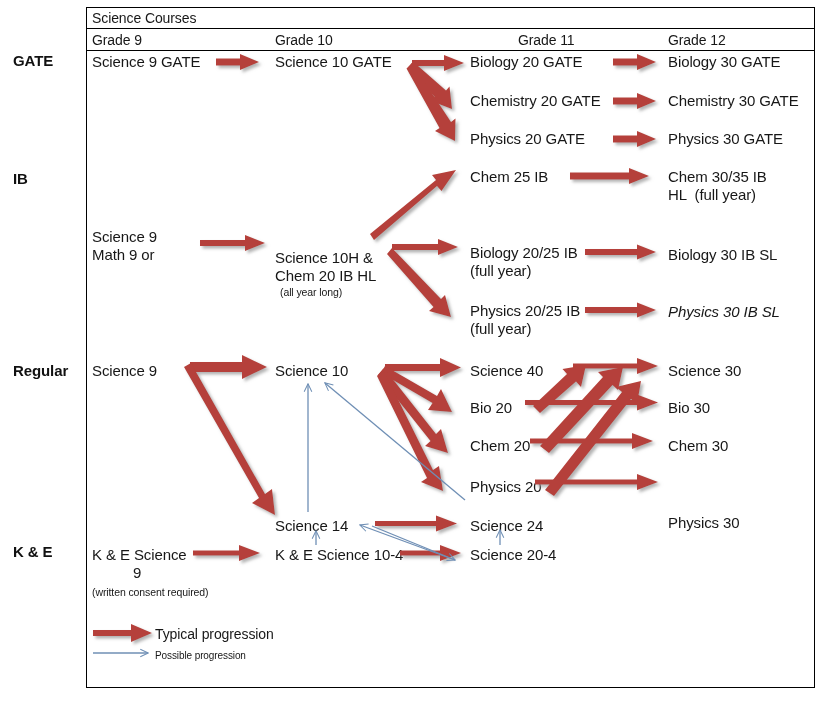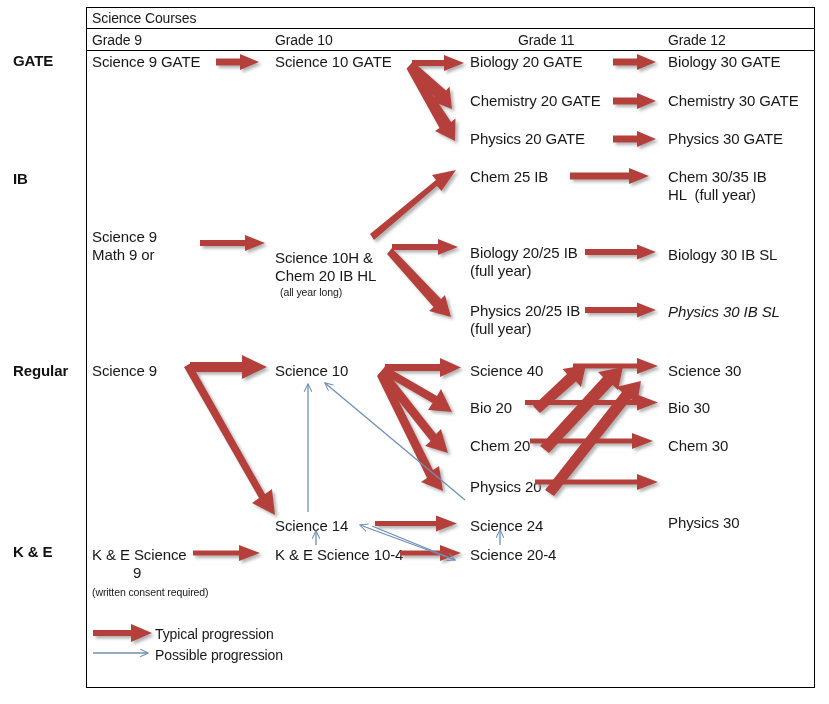--- a/index.html
+++ b/index.html
@@ -111,21 +111,21 @@
   <div class="t" style="left:275px;top:517px;">Science 14</div>
   <div class="t" style="left:470px;top:517px;">Science 24</div>
 
   <div class="t" style="left:92px;top:546px;">K &amp; E Science</div>
   <div class="t" style="left:133px;top:564px;">9</div>
   <div class="t small" style="left:92px;top:586px;">(written consent required)</div>
   <div class="t" style="left:275px;top:546px;">K &amp; E Science 10-4</div>
   <div class="t" style="left:470px;top:546px;">Science 20-4</div>
 
   <div class="t" style="left:155px;top:626px;font-size:14px;">Typical progression</div>
-  <div class="t" style="left:155px;top:647px;font-size:14px;">Possible progression</div>
+  <div class="t" style="left:155px;top:647px;font-size:10px;">Possible progression</div>
 
   <svg id="arrows" viewBox="0 0 829 704" xmlns="http://www.w3.org/2000/svg">
     <defs>
       <filter id="sh" x="-40%" y="-40%" width="200%" height="200%">
         <feDropShadow dx="2.5" dy="2.5" stdDeviation="1.6" flood-color="#9a9a9a" flood-opacity="0.75"></feDropShadow>
       </filter>
       <marker id="blueHead" viewBox="0 0 10 10" refX="9" refY="5" markerWidth="7" markerHeight="7" orient="auto-start-reverse">
         <path d="M0.5,0.8 L9.3,5 L0.5,9.2" fill="none" stroke="#6f8fb5" stroke-width="1.1"></path>
       </marker>
     </defs>

